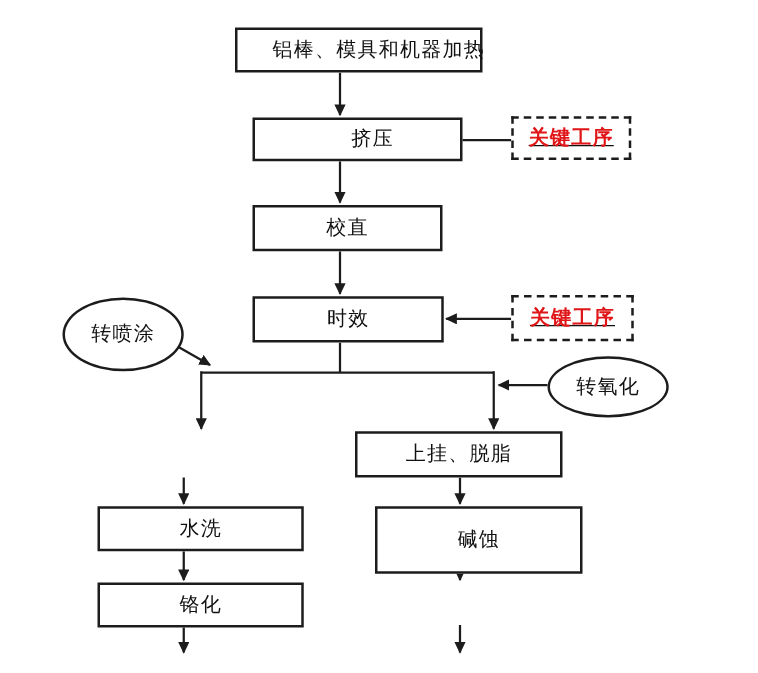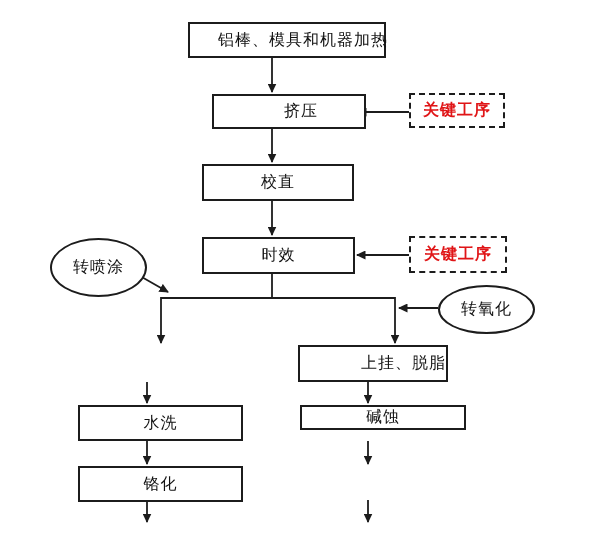--- a/index.html
+++ b/index.html
@@ -23,37 +23,37 @@
     position:absolute;
     box-sizing:border-box;
     display:flex;align-items:center;justify-content:center;
     background:var(--color-background);
     color:#111;
     font-size:16px;
     letter-spacing:1px;
     white-space:nowrap;
   }
   .rect{border:2px solid var(--color-line);}
-  .dashed{border:2px dashed var(--color-line);}
+  .dashed{border:2px dashed var(--color-line);text-decoration:underline;}
   .dashed .label{color:var(--color-key-process-text);font-weight:bold;}
   .ellipse{border:2px solid var(--color-line);border-radius:50%;}
   
   #n-heat      {left:188px;top:22px; width:198px;height:36px;padding-left:32px;}
-  #n-extrude   {left:212px;top:94px; width:154px;height:35px;padding-left:24px;}
+  #n-extrude   {left:202px;top:94px; width:168px;height:35px;padding-left:24px;}
   #n-key1      {left:409px;top:93px; width:96px; height:35px;}
   #n-straighten{left:202px;top:164px;width:152px;height:37px;}
   #n-aging     {left:202px;top:237px;width:153px;height:37px;}
   #n-key2      {left:409px;top:236px;width:98px; height:37px;}
   #n-spray     {left:50px; top:238px;width:97px; height:59px;}
   #n-oxide     {left:438px;top:285px;width:97px; height:49px;}
   #n-degrease  {left:78px; top:345px;width:165px;height:37px;}
   #n-wash      {left:78px; top:405px;width:165px;height:36px;}
   #n-chromate  {left:78px; top:466px;width:165px;height:36px;}
-  #n-hang      {left:298px;top:345px;width:150px;height:37px;justify-content:flex-end;}
-  #n-alkali    {left:300px;top:405px;width:166px;height:25px;}
+  #n-hang      {left:284px;top:345px;width:166px;height:37px;}
+  #n-alkali    {left:300px;top:405px;width:166px;height:54px;}
   #n-neutral   {left:300px;top:466px;width:166px;height:36px;}
 </style>
 </head>
 <body>
 
 <div class="canvas">
 
   <svg class="connectors" viewBox="0 0 606 538" xmlns="http://www.w3.org/2000/svg">
     <defs>
       <marker id="arw" markerWidth="10" markerHeight="9" refX="8.5" refY="4.5" orient="auto" markerUnits="userSpaceOnUse">

